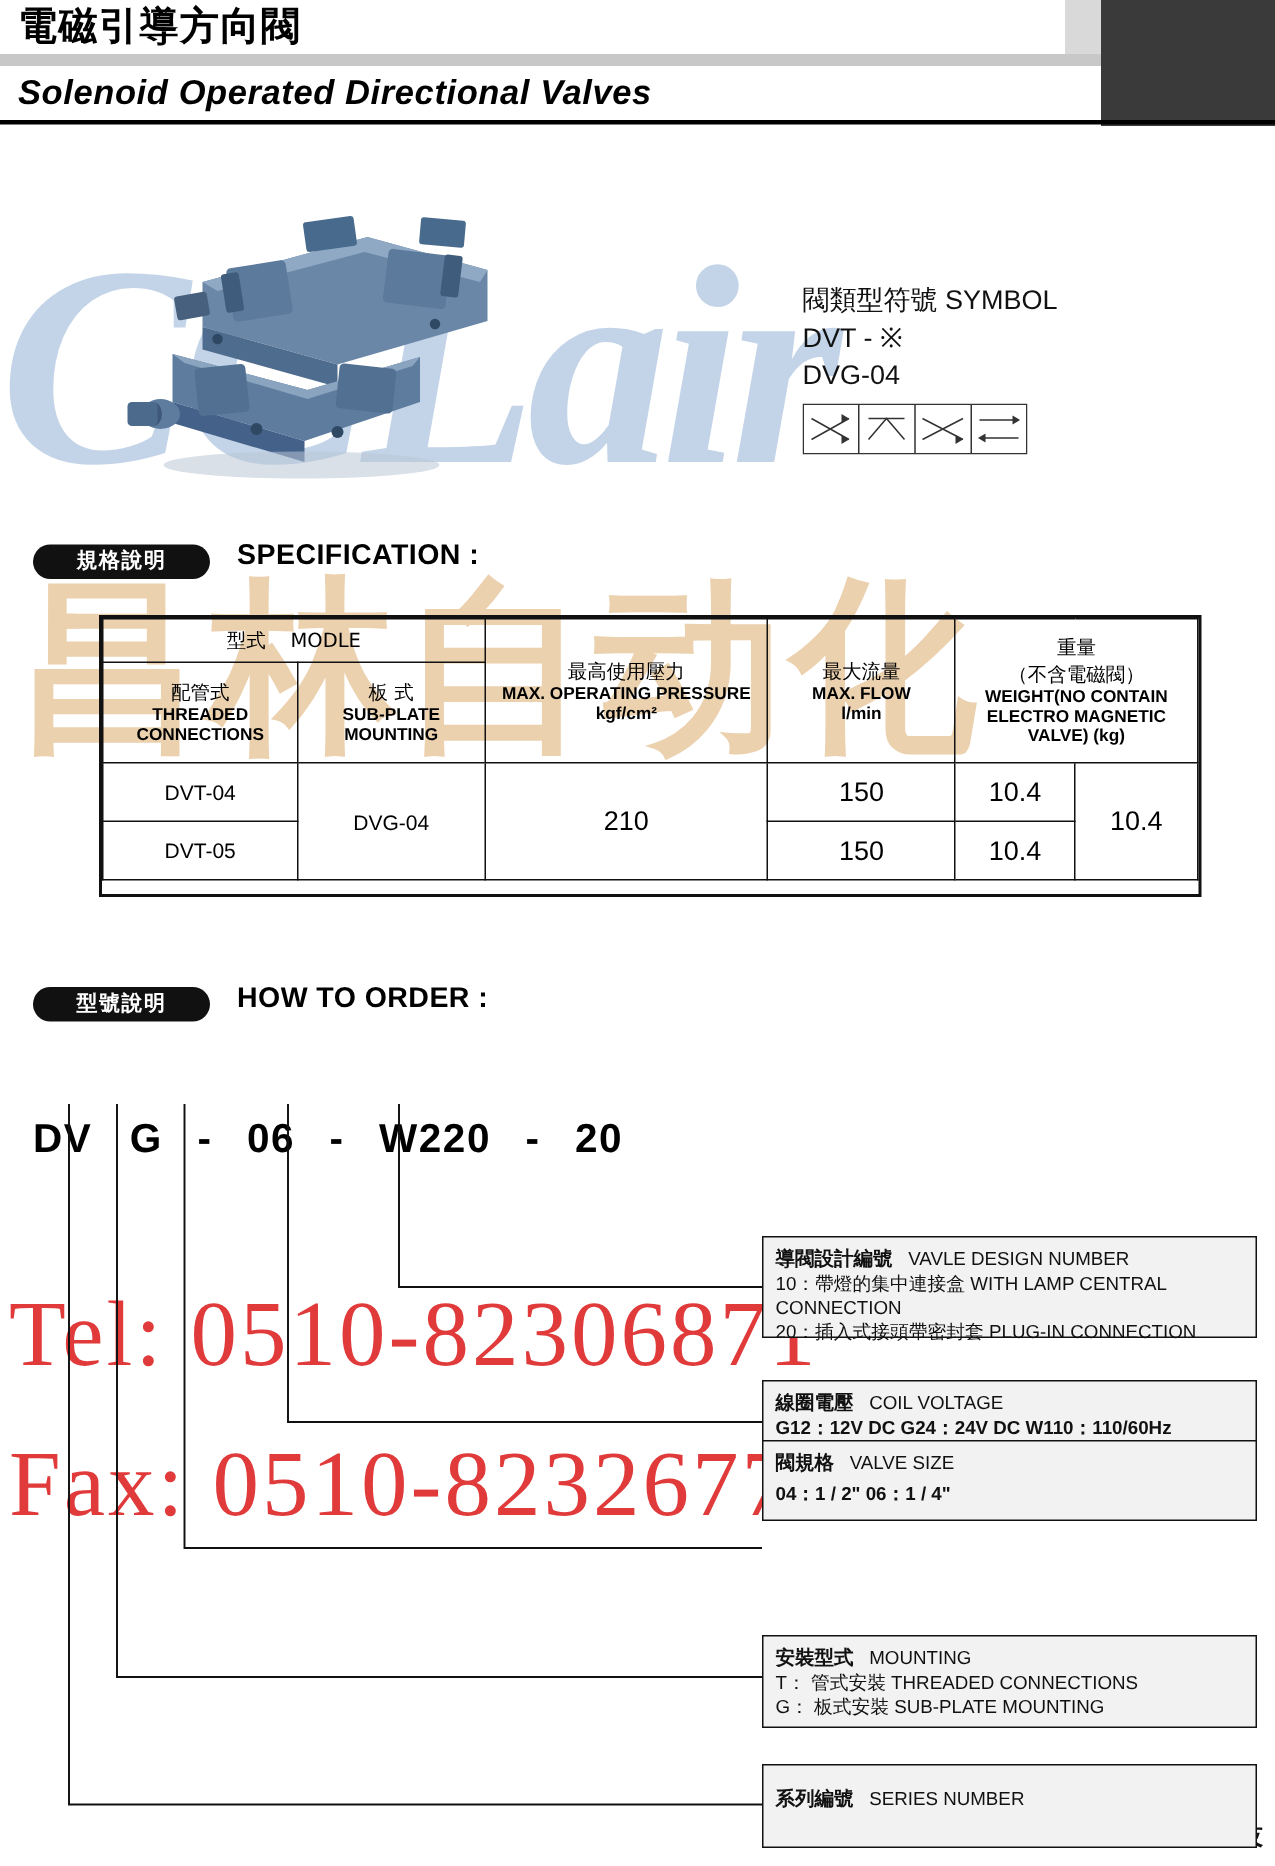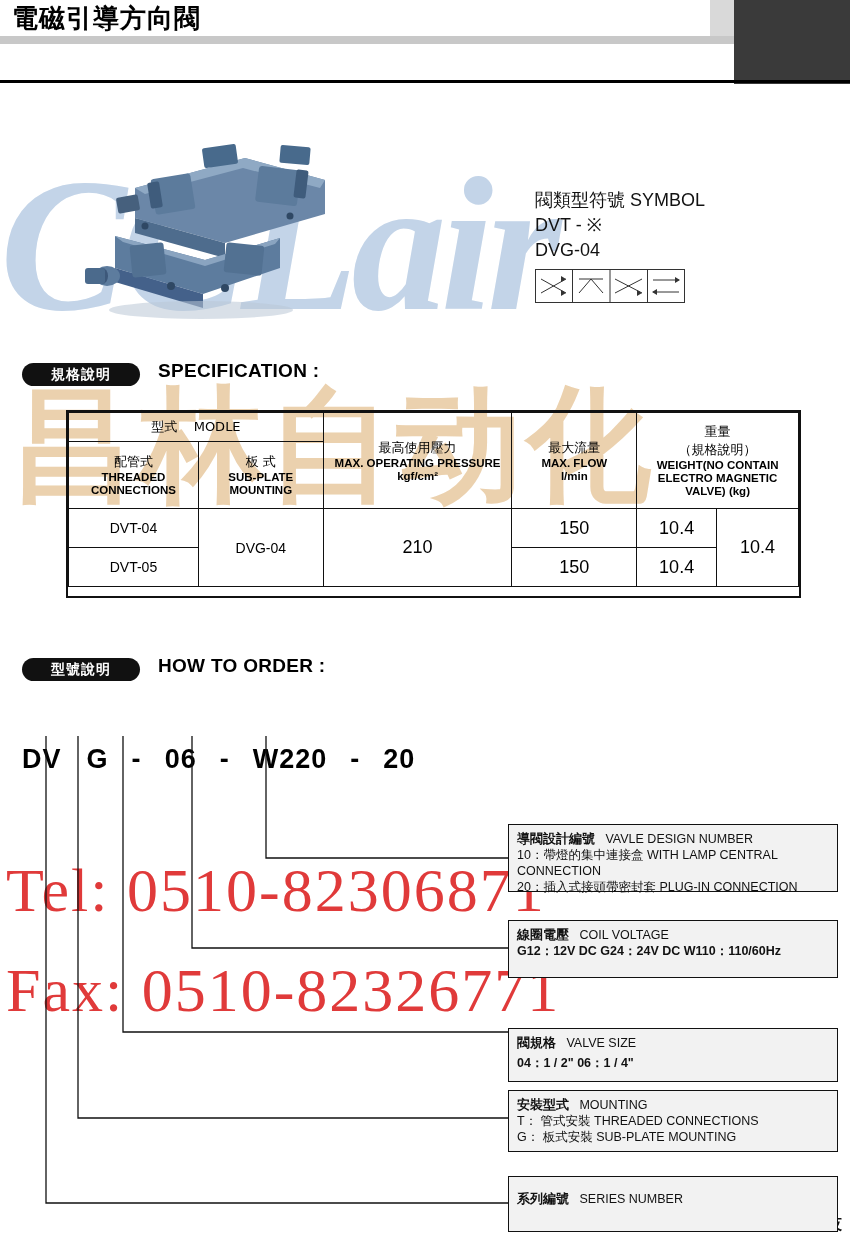--- a/index.html
+++ b/index.html
@@ -259,20 +259,21 @@
 </style>
 </head>
 <body>
 
 <div class="header">
   <div class="header-bar-top"></div>
   <div class="header-gray-1"></div>
   <div class="header-dark"></div>
   <div class="header-gray-2"></div>
   <div class="header-cn">電磁引導方向閥</div>
+  <div class="header-en">Solenoid Operated Directional Valves</div>
   <div class="header-underline"></div>
 </div>
 
 <div class="wm-cclair">CCLair</div>
 <div class="wm-cn">昌林自动化</div>
 <div class="wm-tel">Tel: 0510-82306871</div>
 <div class="wm-fax">Fax: 0510-82326771</div>
 <div class="wm-company">无锡市昌林自动化科技</div>
 
 <div class="photo">
@@ -372,21 +373,21 @@
         <div class="cell-en">MAX. OPERATING PRESSURE</div>
         <div class="cell-en">kgf/cm²</div>
       </td>
       <td rowspan="2">
         <div class="cell-cn">最大流量</div>
         <div class="cell-en">MAX. FLOW</div>
         <div class="cell-en">l/min</div>
       </td>
       <td rowspan="2" colspan="2">
         <div class="cell-cn">重量</div>
-        <div class="cell-cn">（規格說明）</div>
+        <div class="cell-cn">（不含電磁閥）</div>
         <div class="cell-en">WEIGHT(NO CONTAIN ELECTRO MAGNETIC VALVE) (kg)</div>
       </td>
     </tr>
     <tr>
       <td style="height:62px">
         <div class="cell-cn">配管式</div>
         <div class="cell-en">THREADED CONNECTIONS</div>
       </td>
       <td>
         <div class="cell-cn">板 式</div>
@@ -455,21 +456,21 @@
 
 <div class="callout" style="top:920px; height:58px;">
   <div class="row">
     <b class="t-cn">線圈電壓</b>
     <span>&nbsp;</span>
     <span>COIL VOLTAGE</span>
   </div>
   <div class="row" style="font-weight:bold;">G12：12V DC      G24：24V DC      W110：110/60Hz</div>
 </div>
 
-<div class="callout" style="top:1028px; height:54px;">
+<div class="callout" style="top:960px; height:54px;">
   <div class="row">
     <b class="t-cn">閥規格</b>
     <span>&nbsp;</span>
     <span>VALVE SIZE</span>
   </div>
   <div class="row" style="font-weight:bold; margin-top:4px;">04：1 / 2"        06：1 / 4"</div>
 </div>
 
 <div class="callout" style="top:1090px; height:62px;">
   <div class="row">

